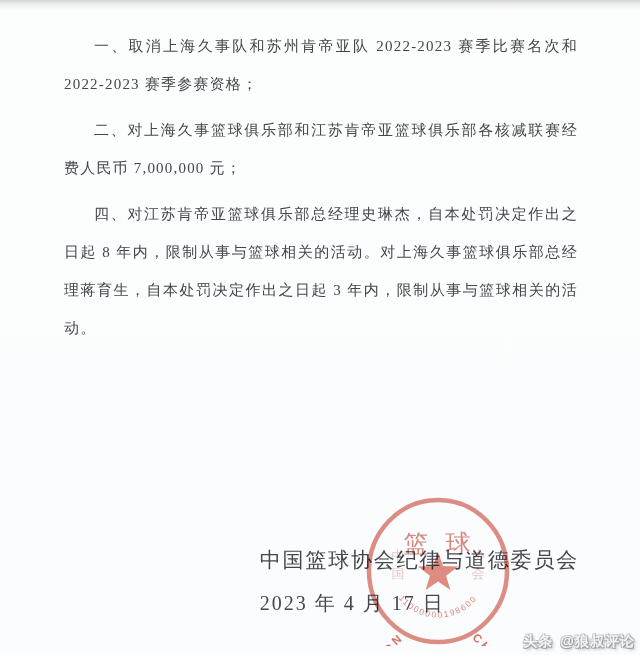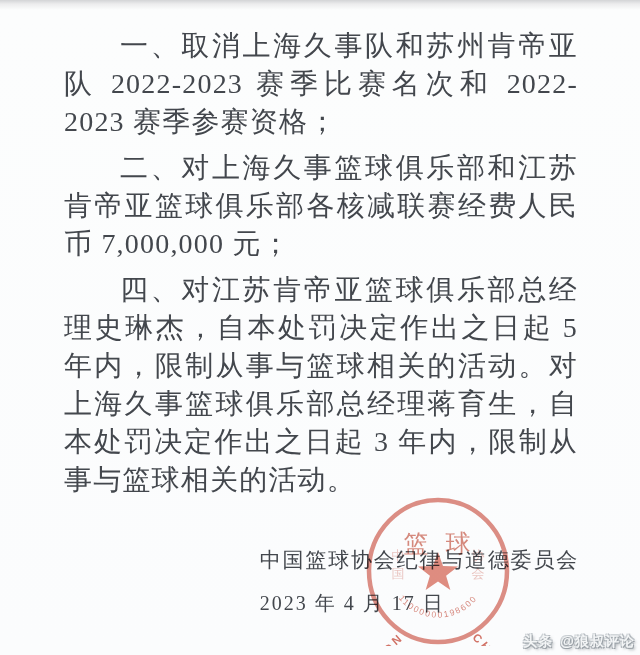--- a/index.html
+++ b/index.html
@@ -7,21 +7,21 @@
     position:relative;
     width:640px;height:655px;
     background:linear-gradient(180deg,#d3d4d6 0px,#ececed 4px,#fcfdfd 10px,#fbfcfd 100%);
     overflow:hidden;
     font-family:"Liberation Serif","DejaVu Serif",serif;
     color:#43474d;
   }
   .body-text{
     position:absolute;
     left:64px;top:27px;width:514px;
-    font-size:28px;line-height:38px;
+    font-size:15px;line-height:38px;
     letter-spacing:1.2px;
     text-align:justify;
   }
   .body-text p{
     margin:0 0 8px 0;
     text-indent:2em;
   }
   .sign-block{
     position:absolute;
     top:546px;right:61px;
@@ -83,21 +83,21 @@
   .watermark .brand{margin-right:7px;}
 </style>
 </head>
 <body>
 
 <div class="page">
 
   <div class="body-text">
     <p>一、取消上海久事队和苏州肯帝亚队 2022-2023 赛季比赛名次和 2022-2023 赛季参赛资格；</p>
     <p>二、对上海久事篮球俱乐部和江苏肯帝亚篮球俱乐部各核减联赛经费人民币 7,000,000 元；</p>
-    <p>四、对江苏肯帝亚篮球俱乐部总经理史琳杰，自本处罚决定作出之日起 5 年内，限制从事与篮球相关的活动。对上海久事篮球俱乐部总经理蒋育生，自本处罚决定作出之日起 3 年内，限制从事与篮球相关的活动。</p>
+    <p>四、对江苏肯帝亚篮球俱乐部总经理史琳杰，自本处罚决定作出之日起 8 年内，限制从事与篮球相关的活动。对上海久事篮球俱乐部总经理蒋育生，自本处罚决定作出之日起 3 年内，限制从事与篮球相关的活动。</p>
   </div>
 
   <div class="sign-block">
     <div class="signature">中国篮球协会纪律与道德委员会</div>
     <div class="date">2023 年 4 月 17 日</div>
   </div>
 
   <div class="seal">
     <svg viewBox="0 0 146 150" xmlns="http://www.w3.org/2000/svg">
       <defs>

